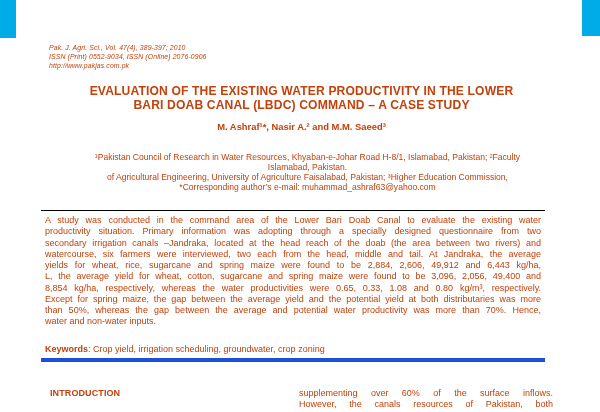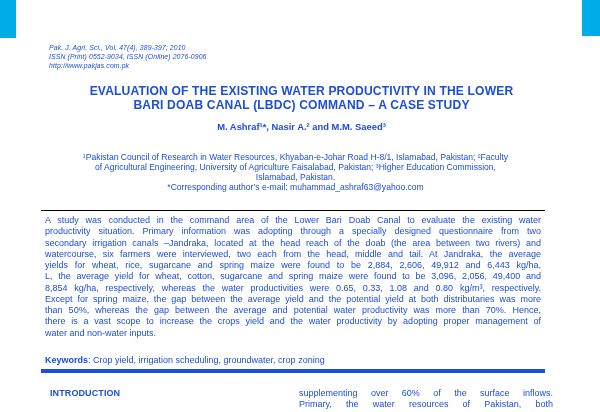--- a/index.html
+++ b/index.html
@@ -7,21 +7,21 @@
     padding: 0;
     background: #ffffff;
   }
   .page {
     position: relative;
     width: 600px;
     height: 412px;
     background: #ffffff;
     overflow: hidden;
     font-family: "Liberation Sans", sans-serif;
-    color: #1d4ed8;
+    color: #c2410c;
     -webkit-font-smoothing: antialiased;
   }
   .blue-bar {
     position: absolute;
     top: 0;
   }
   .blue-left  { left: 0;   width: 16px; height: 38px; }
   .blue-right { right: 0;  width: 18px; height: 36px; }
 
   .journal-header {
@@ -54,21 +54,21 @@
     top: 121px;
     width: 503px;
     text-align: center;
     font-size: 9.4px;
     font-weight: bold;
     line-height: 12px;
   }
 
   .affiliations {
     position: absolute;
-    left: 42px;
+    left: 54px;
     top: 152px;
     width: 507px;
     text-align: center;
     font-size: 8.55px;
     line-height: 10px;
   }
   .affiliations .line { display: block; }
 
   .abstract-box {
     position: absolute;
@@ -140,43 +140,42 @@
 
   <h1 class="title">
     <span>EVALUATION OF THE EXISTING WATER PRODUCTIVITY IN THE LOWER</span><br>
     <span>BARI DOAB CANAL (LBDC) COMMAND – A CASE STUDY</span>
   </h1>
 
   <div class="authors">M. Ashraf¹*, Nasir A.² and M.M. Saeed³</div>
 
   <div class="affiliations">
     <span class="line">¹Pakistan Council of Research in Water Resources, Khyaban-e-Johar Road H-8/1, Islamabad, Pakistan; ²Faculty</span>
+    <span class="line">Islamabad, Pakistan.</span>
     <span class="line">of Agricultural Engineering, University of Agriculture Faisalabad, Pakistan; ³Higher Education Commission,</span>
-    <span class="line">Islamabad, Pakistan.</span>
     <span class="line">*Corresponding author’s e-mail: muhammad_ashraf63@yahoo.com</span>
   </div>
 
   <div class="abstract-box">
     <span class="abs-line">A study was conducted in the command area of the Lower Bari Doab Canal to evaluate the existing water</span>
     <span class="abs-line">productivity situation. Primary information was adopting through a specially designed questionnaire from two</span>
     <span class="abs-line">secondary irrigation canals –Jandraka, located at the head reach of the doab (the area between two rivers) and</span>
     <span class="abs-line">watercourse, six farmers were interviewed, two each from the head, middle and tail. At Jandraka, the average</span>
     <span class="abs-line">yields for wheat, rice, sugarcane and spring maize were found to be 2,884, 2,606, 49,912 and 6,443 kg/ha,</span>
     <span class="abs-line">L, the average yield for wheat, cotton, sugarcane and spring maize were found to be 3,096, 2,056, 49,400 and</span>
     <span class="abs-line">8,854 kg/ha, respectively, whereas the water productivities were 0.65, 0.33, 1.08 and 0.80 kg/m³, respectively.</span>
     <span class="abs-line">Except for spring maize, the gap between the average yield and the potential yield at both distributaries was more</span>
     <span class="abs-line">than 50%, whereas the gap between the average and potential water productivity was more than 70%. Hence,</span>
-    <span class="abs-line">there is a vast scope to increase the crops yield and the water productivity by adopting proper management of</span>
     <span class="abs-line last">water and non-water inputs.</span>
     <span class="abs-keywords"><b>Keywords</b><span>: Crop yield, irrigation scheduling, groundwater, crop zoning</span></span>
   </div>
 
   <div class="body-columns">
     <div class="col-left">
       <div class="section-heading">INTRODUCTION</div>
     </div>
     <div class="col-right">
       <span class="body-line">supplementing over 60% of the surface inflows.</span>
-      <span class="body-line">Primary, the water resources of Pakistan, both</span>
+      <span class="body-line">However, the canals resources of Pakistan, both</span>
     </div>
   </div>
 
 </div>
 
 </body></html>

